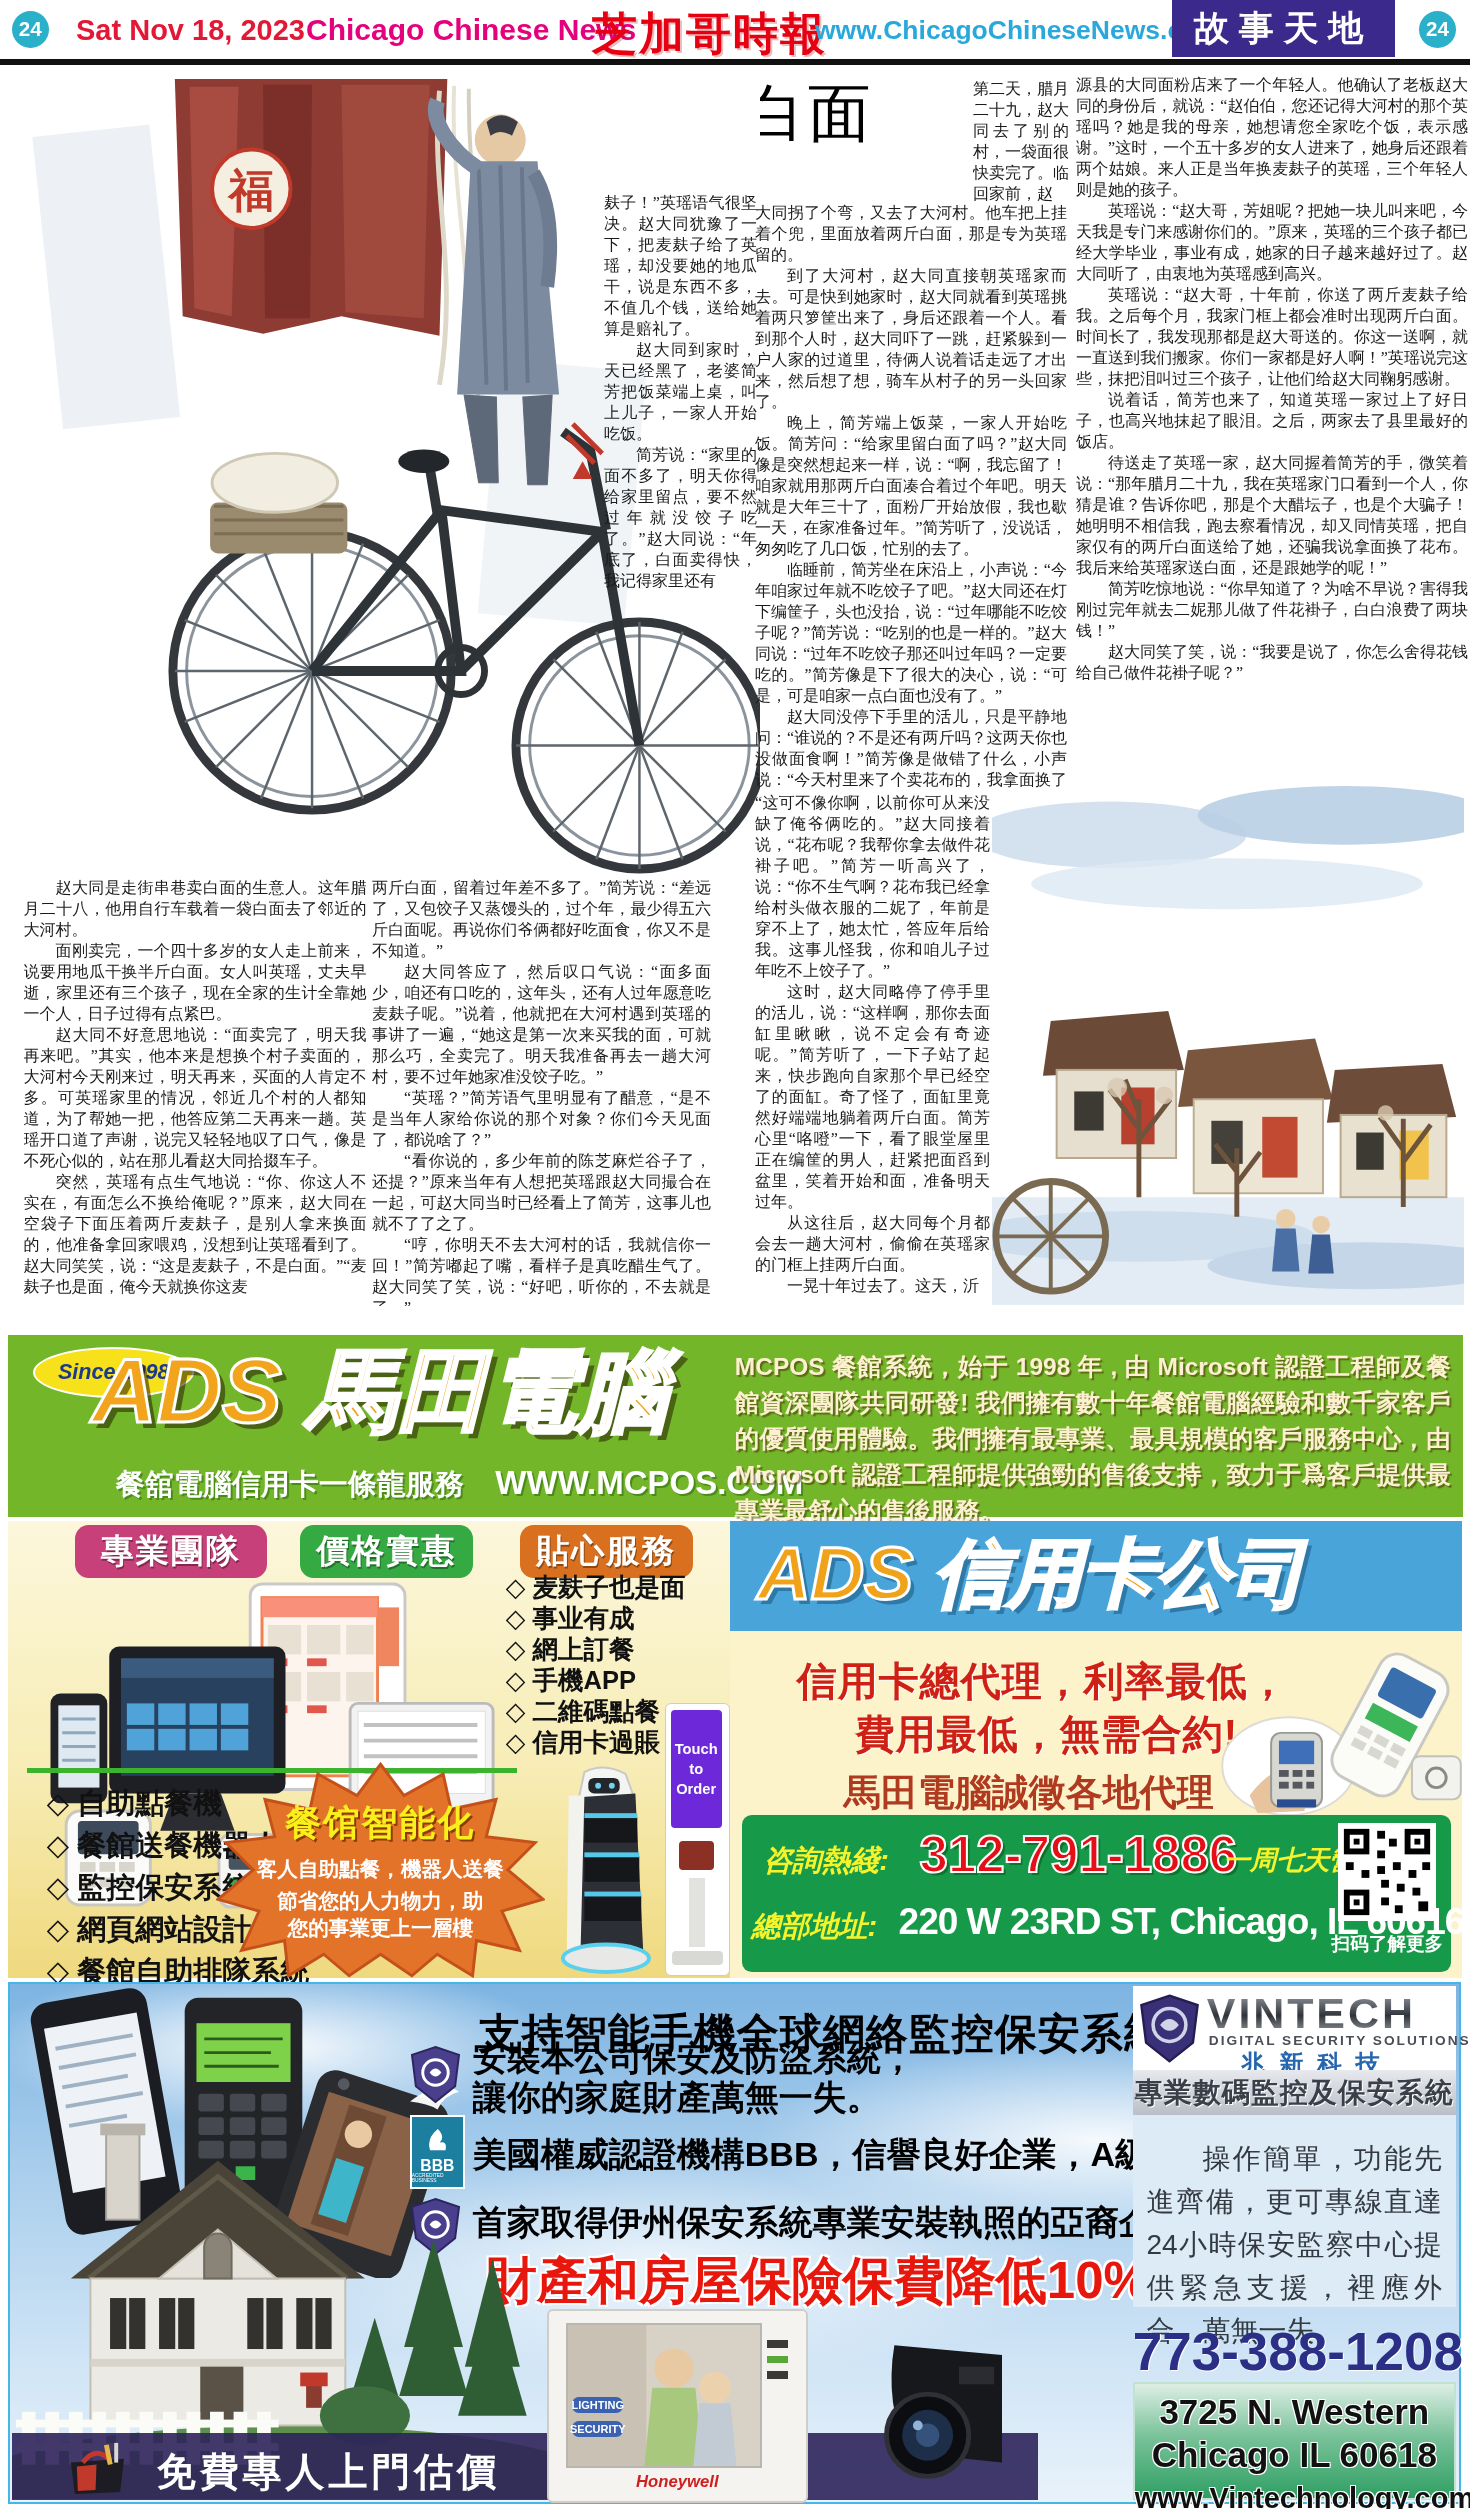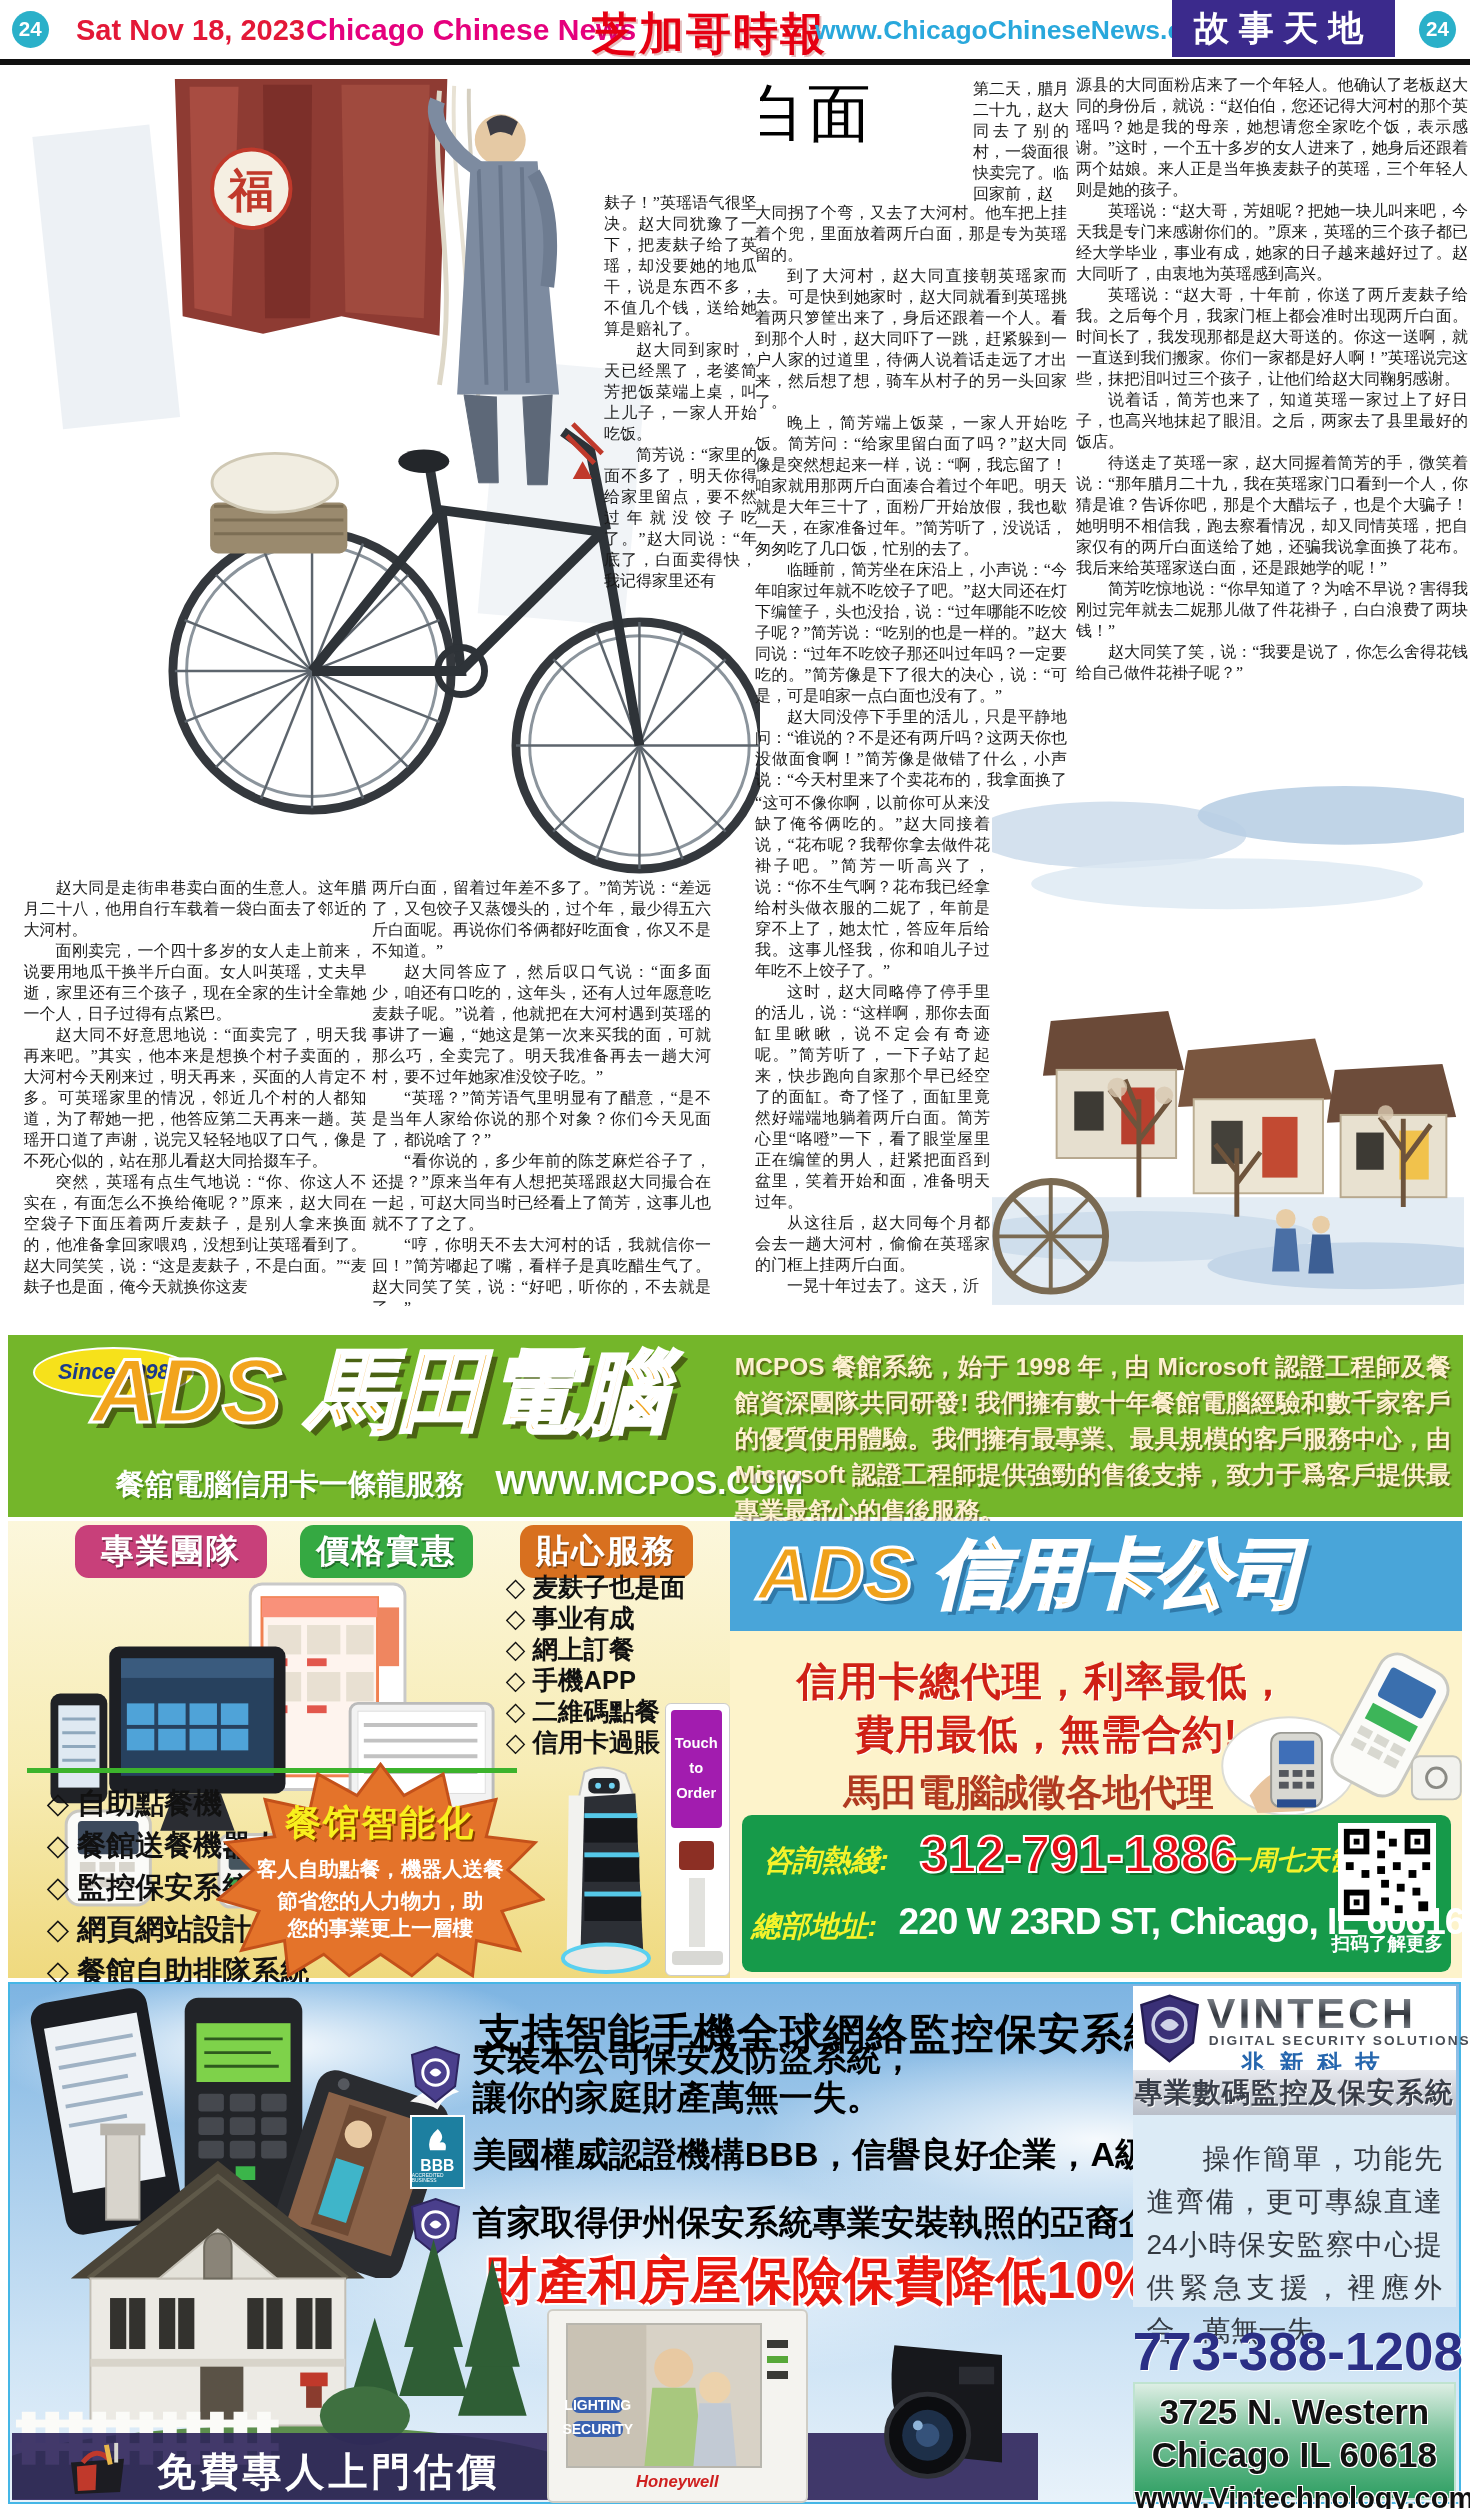--- a/index.html
+++ b/index.html
@@ -39,21 +39,21 @@
   .tabbtn{border-radius:13.7px;color:#fff;font-weight:900;font-size:33px;display:flex;align-items:center;
           justify-content:center;letter-spacing:2px;text-shadow:1px 2px 0 rgba(0,0,0,.35);}
   .svc{margin:0;font-weight:900;color:#111;}
   .svc::before{content:"◇ ";font-weight:400;}
   #svc-right p{font-size:25.5px;line-height:31px;}
   #svc-left p{font-size:29px;line-height:42px;}
   #burst-wrap{display:flex;flex-direction:column;align-items:center;justify-content:center;text-align:center;}
   #burst-title{color:#f8ef1d;font-weight:900;font-size:36px;letter-spacing:2px;text-shadow:2px 2px 0 #8c3c00;}
   .burst-line{color:#fff;font-weight:bold;font-size:20.6px;line-height:27.4px;margin-top:7.8px;}
   #kiosk{background:#fff;border:1px solid #ccc;border-radius:5.9px;}
-  #kiosk-screen{background:#a21caf;color:#fff;font-weight:bold;font-size:14.7px;line-height:25px;
+  #kiosk-screen{background:#6d28d9;color:#fff;font-weight:bold;font-size:14.7px;line-height:20px;
                 display:flex;align-items:center;justify-content:center;text-align:center;border-radius:3.9px;}
   #mid-right{background:#fdf3cb;}
   #cc-bar{background:#49a5d9;}
   #cc-title{font-style:italic;font-weight:900;font-size:74px;color:#f0a21b;line-height:1;
             -webkit-text-stroke:2.9px #ffffff;text-shadow:4.9px 4.9px 0 rgba(0,40,80,.35);white-space:nowrap;}
   .cc-slogan{color:#cf2015;font-weight:900;font-size:40px;letter-spacing:1px;white-space:nowrap;
              text-shadow:1px 1px 0 #fff;}
   #cc-agents{color:#b03a20;font-weight:900;font-size:37px;white-space:nowrap;}
   #cc-green{background:#169a4a;border-radius:9.8px;}
   .yl{color:#f5f32b;font-weight:900;font-style:italic;}
@@ -85,21 +85,21 @@
             text-shadow:1px 1px 0 #fff;}
   #vt-desc-box{background:#dcebf6;}
   #vt-desc{font-size:28px;line-height:43px;color:#343a42;text-indent:2em;text-align:justify;margin:0;}
   #vt-phone{color:#2b2f86;font-weight:900;font-size:53px;text-align:center;white-space:nowrap;
             text-shadow:1px 1px 0 #fff;}
   #vt-green{background:linear-gradient(180deg,#ddeee4 0%,#7bc39b 45%,#2f9f63 100%);border:2px solid #bfe3d0;}
   .vt-addr{font-weight:bold;font-size:35px;color:#111;text-align:center;line-height:43px;
            text-shadow:-1px -1px 0 #fff,1px -1px 0 #fff,-1px 1px 0 #fff,1px 1px 0 #fff;white-space:nowrap;}
   #vt-web{font-weight:bold;font-size:29px;color:#111;text-align:center;
           text-shadow:-1px -1px 0 #fff,1px -1px 0 #fff,-1px 1px 0 #fff,1px 1px 0 #fff;white-space:nowrap;}
-  .hw-btn{background:#3a62b0;color:#fff;font-size:14px;border-radius:6.9px;display:flex;align-items:center;
+  .hw-btn{background:#3a62b0;color:#fff;font-size:11px;border-radius:6.9px;display:flex;align-items:center;
           justify-content:center;font-weight:bold;}
 </style>
 </head>
 <body>
 
 <div id="page">
 
   <div class="abs" style="left:0;top:0;width:1470px;height:59px;">
     <div class="abs pagenum" style="left:11.8px;top:10.8px;">24</div>
     <div class="abs" id="hdr-date" style="left:76px;top:13.7px;">Sat Nov 18, 2023</div>

